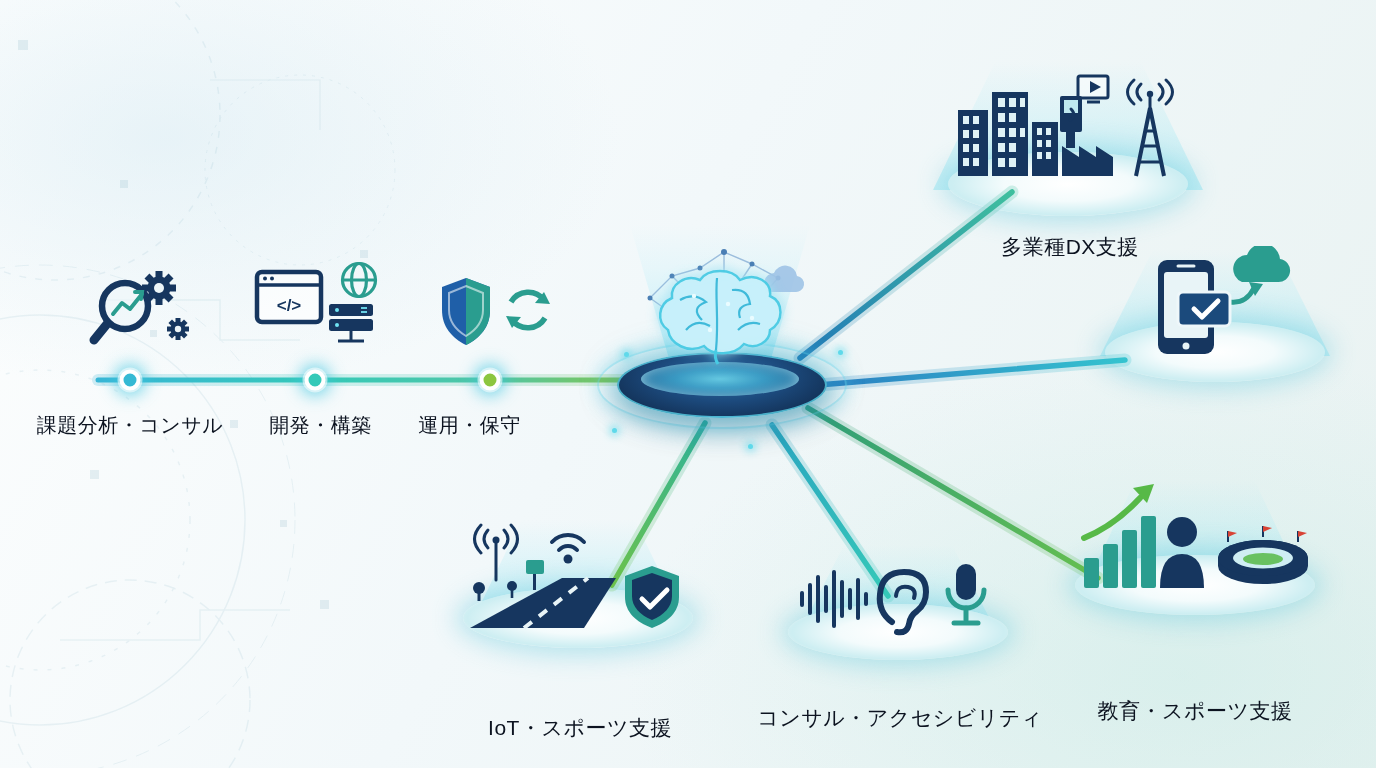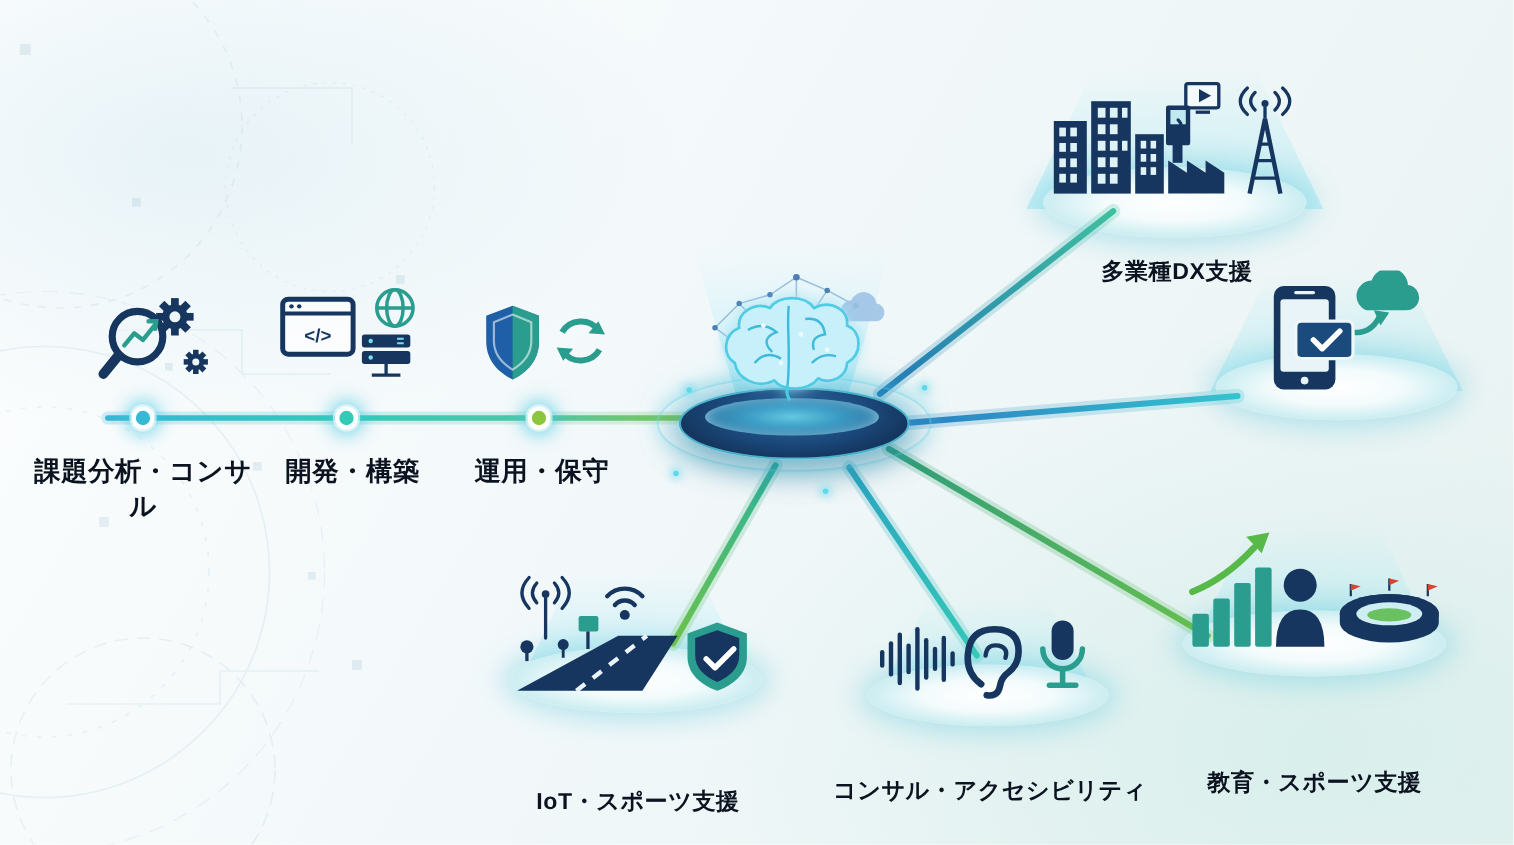--- a/index.html
+++ b/index.html
@@ -27,22 +27,22 @@
   .platform{position:absolute;left:617px;top:352px;width:206px;height:62px;border-radius:50%;z-index:5;
     background:radial-gradient(ellipse at 50% 35%, #2f6da6 0%, #1c4a7d 45%, #123055 82%);
     border:2px solid rgba(92,216,236,.75);
     box-shadow:0 0 28px 7px rgba(47,185,216,.5),0 10px 30px rgba(18,48,85,.35);}
   .platform-top{position:absolute;left:641px;top:362px;width:158px;height:34px;border-radius:50%;z-index:5;
     background:radial-gradient(ellipse at center,#6fd9ec 0%,#3fa8cf 38%,#1d5a8e 100%);
     opacity:.85;box-shadow:inset 0 0 12px rgba(190,245,255,.8);}
   .platform-ring{position:absolute;left:597px;top:341px;width:246px;height:84px;border-radius:50%;z-index:4;
     border:2px solid rgba(110,220,240,.4);box-shadow:0 0 18px rgba(110,220,240,.35);}
   .brain-wrap{position:absolute;left:620px;top:238px;z-index:6;}
-  .label{position:absolute;z-index:7;font-weight:700;color:#0c1320;text-align:center;letter-spacing:.5px;}
-  .label.step{font-size:24px;}
+  .label{position:absolute;z-index:7;font-weight:400;color:#0c1320;text-align:center;letter-spacing:.5px;}
+  .label.step{font-size:20px;}
   .label.sol{font-size:21px;}
   .title{position:absolute;left:538px;top:200px;width:370px;z-index:7;font-weight:700;font-size:23px;color:#0b1422;text-align:center;letter-spacing:.5px;}
 </style>
 </head>
 <body>
 
 <div class="canvas">
 
   <svg class="bg-pattern" width="1376" height="768">
     <g stroke="#2e7d9a" fill="none" opacity="0.08">
@@ -399,20 +399,20 @@
   </div>
 
   <div class="spark" style="left:612px;top:428px;"></div>
   <div class="spark" style="left:748px;top:444px;"></div>
   <div class="spark" style="left:838px;top:350px;"></div>
   <div class="spark" style="left:624px;top:352px;"></div>
 
 
   <div class="label step" style="left:30px;top:412px;width:200px;">課題分析・コンサル</div>
   <div class="label step" style="left:243px;top:412px;width:155px;">開発・構築</div>
-  <div class="label step" style="left:415px;top:412px;width:155px;">運用・保守</div>
+  <div class="label step" style="left:392px;top:412px;width:155px;">運用・保守</div>
 
   <div class="label sol" style="left:950px;top:233px;width:240px;">多業種DX支援</div>
   <div class="label sol" style="left:1070px;top:697px;width:250px;">教育・スポーツ支援</div>
   <div class="label sol" style="left:750px;top:704px;width:300px;">コンサル・アクセシビリティ</div>
   <div class="label sol" style="left:455px;top:714px;width:250px;">IoT・スポーツ支援</div>
 
 </div>
 
 </body></html>

